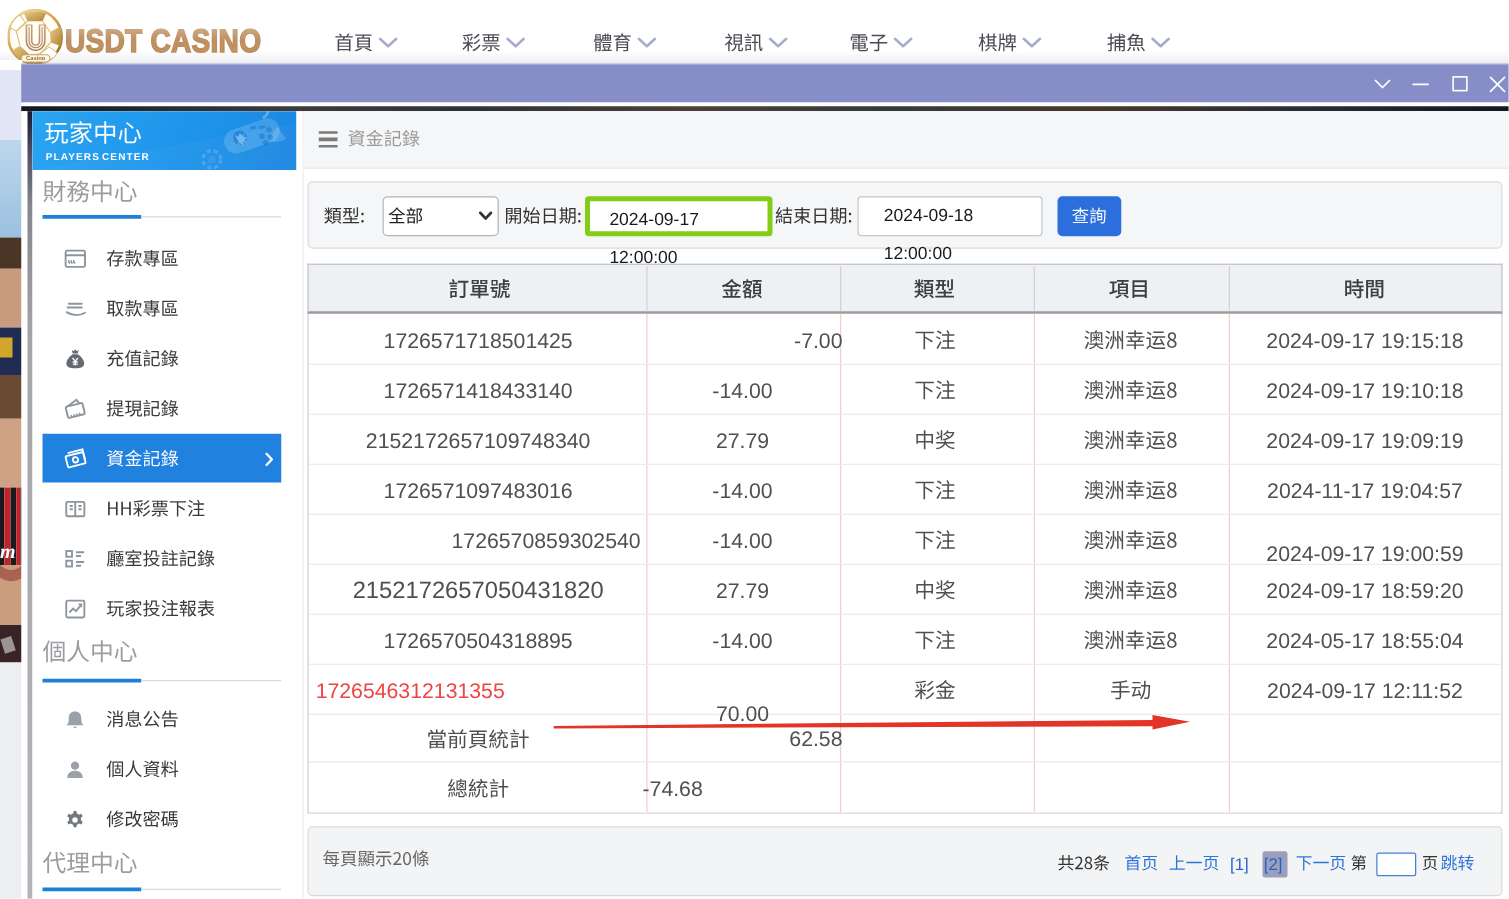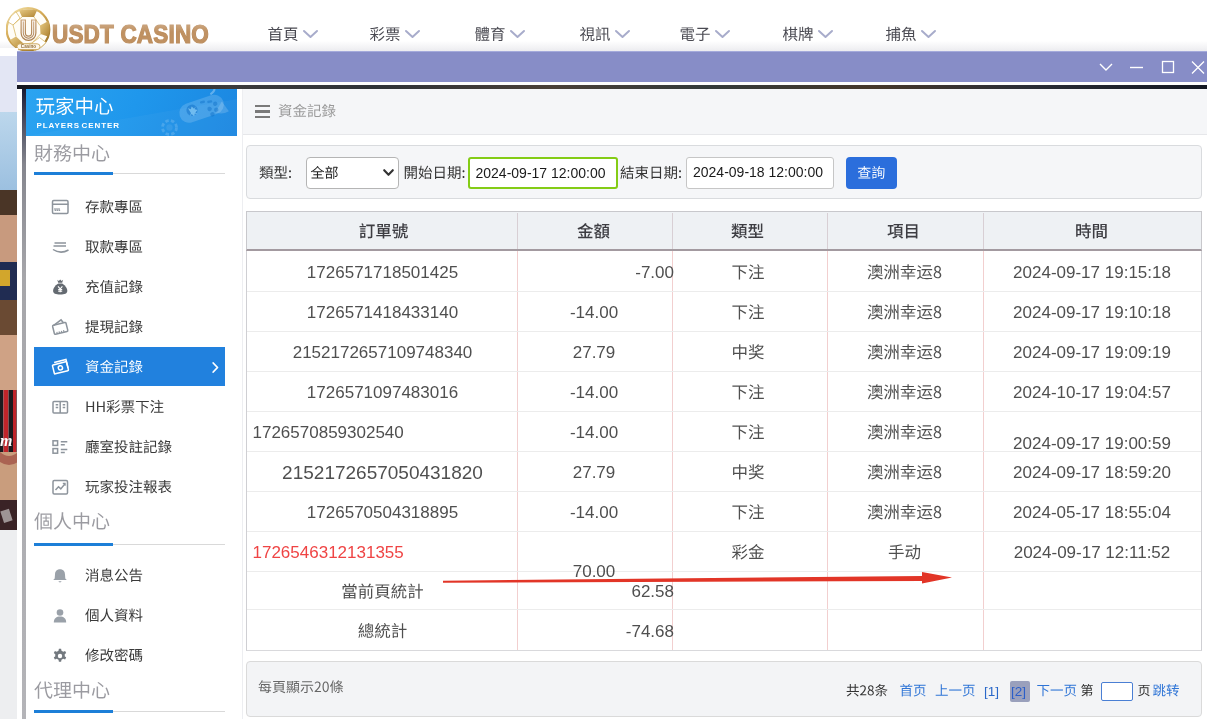--- a/index.html
+++ b/index.html
@@ -207,22 +207,22 @@
 <div class="a" style="left:242.5px;top:89px;width:964.5px;height:45.7px;background:#f5f6f8;border-bottom:1px solid #e6e7ea"></div>
 <div class="a" style="left:255px;top:104.5px;width:15px;height:2.6px;background:#7a7a7a"></div>
 <div class="a" style="left:255px;top:110px;width:15px;height:2.6px;background:#7a7a7a"></div>
 <div class="a" style="left:255px;top:115.5px;width:15px;height:2.6px;background:#7a7a7a"></div>
 
 <div class="a" style="left:246px;top:144.7px;width:956px;height:54.8px;background:#f5f6f8;border:1px solid #d9dbde;border-radius:4px"></div>
 <div class="a" style="left:305.5px;top:157px;width:93px;height:31.5px;background:#fff;border:1px solid #b5b5b5;border-radius:4px"></div>
 <svg class="a" style="left:383px;top:169px" width="11" height="8" viewBox="0 0 11 8">
     <path d="M1.2 1.2 l4.3 4.6 4.3 -4.6" fill="none" stroke="#333" stroke-width="2.1" stroke-linecap="round" stroke-linejoin="round"></path>
   </svg>
-<div class="a" style="left:467.5px;top:157px;width:150px;height:31.5px;background:#fff;border:2px solid #84cc16;border-radius:3px;font-size:14px;color:#1a1a1a;line-height:29.5px;padding-left:6px">2024-09-17 12:00:00</div>
-<div class="a" style="left:686px;top:157px;width:148px;height:31.5px;background:#fff;border:1px solid #c6c6c6;border-radius:3px;font-size:14px;color:#1a1a1a;line-height:29.5px;padding-left:6px">2024-09-18 12:00:00</div>
+<div class="a" style="left:467.5px;top:157px;width:150px;height:31.5px;background:#fff;border:4px solid #84cc16;border-radius:3px;font-size:14px;color:#1a1a1a;line-height:29.5px;padding-left:16px">2024-09-17 12:00:00</div>
+<div class="a" style="left:686px;top:157px;width:148px;height:31.5px;background:#fff;border:1px solid #c6c6c6;border-radius:3px;font-size:14px;color:#1a1a1a;line-height:29.5px;padding-left:20px">2024-09-18 12:00:00</div>
 <div class="a" style="left:846px;top:157px;width:50.5px;height:31.5px;background:#2b6edc;border-radius:4px"></div>
 
 <div class="a" style="left:246px;top:210.5px;width:956px;height:440.5px;background:#fff;border:1px solid #cfcfd3;border-bottom-color:#d9d9dc"></div>
 <div class="a" style="left:246px;top:210.5px;width:956px;height:40px;background:#eef1f4;border:1px solid #c8c8cc;border-bottom:2px solid #a39aa0"></div>
 
 <div class="a" style="left:516.5px;top:213px;width:1px;height:36px;background:#d8cfd4"></div>
 <div class="a" style="left:671.5px;top:213px;width:1px;height:36px;background:#d8cfd4"></div>
 <div class="a" style="left:826.5px;top:213px;width:1px;height:36px;background:#d8cfd4"></div>
 <div class="a" style="left:982.5px;top:213px;width:1px;height:36px;background:#d8cfd4"></div>
 <div class="a" style="left:516.5px;top:250.5px;width:1px;height:399px;background:#f2cfcf"></div>
@@ -244,35 +244,35 @@
 <div class="a" style="left:514.0px;top:264.1px;width:160px;text-align:right;font-size:17px;color:#4f4f4f;line-height:17px">-7.00</div>
 <div class="a" style="left:982.0px;top:264.1px;width:220px;text-align:center;font-size:17px;color:#4f4f4f;line-height:17px">2024-09-17 19:15:18</div>
 <div class="a" style="left:252.5px;top:304.1px;width:260px;text-align:center;font-size:17px;color:#4f4f4f;line-height:17px">1726571418433140</div>
 <div class="a" style="left:514.0px;top:304.1px;width:160px;text-align:center;font-size:17px;color:#4f4f4f;line-height:17px">-14.00</div>
 <div class="a" style="left:982.0px;top:304.1px;width:220px;text-align:center;font-size:17px;color:#4f4f4f;line-height:17px">2024-09-17 19:10:18</div>
 <div class="a" style="left:252.5px;top:344.1px;width:260px;text-align:center;font-size:17px;color:#4f4f4f;line-height:17px">2152172657109748340</div>
 <div class="a" style="left:514.0px;top:344.1px;width:160px;text-align:center;font-size:17px;color:#4f4f4f;line-height:17px">27.79</div>
 <div class="a" style="left:982.0px;top:344.1px;width:220px;text-align:center;font-size:17px;color:#4f4f4f;line-height:17px">2024-09-17 19:09:19</div>
 <div class="a" style="left:252.5px;top:384.1px;width:260px;text-align:center;font-size:17px;color:#4f4f4f;line-height:17px">1726571097483016</div>
 <div class="a" style="left:514.0px;top:384.1px;width:160px;text-align:center;font-size:17px;color:#4f4f4f;line-height:17px">-14.00</div>
-<div class="a" style="left:982.0px;top:384.1px;width:220px;text-align:center;font-size:17px;color:#4f4f4f;line-height:17px">2024-10-17 19:04:57</div>
-<div class="a" style="left:252.5px;top:424.1px;width:260px;text-align:left;font-size:17px;color:#4f4f4f;line-height:17px">1726570859302540</div>
+<div class="a" style="left:982.0px;top:384.1px;width:220px;text-align:center;font-size:17px;color:#4f4f4f;line-height:17px">2024-11-17 19:04:57</div>
+<div class="a" style="left:252.5px;top:424.1px;width:260px;text-align:right;font-size:17px;color:#4f4f4f;line-height:17px">1726570859302540</div>
 <div class="a" style="left:514.0px;top:424.1px;width:160px;text-align:center;font-size:17px;color:#4f4f4f;line-height:17px">-14.00</div>
 <div class="a" style="left:982.0px;top:435px;width:220px;text-align:center;font-size:17px;color:#4f4f4f;line-height:17px">2024-09-17 19:00:59</div>
 <div class="a" style="left:252.5px;top:464.1px;width:260px;text-align:center;font-size:19px;color:#4f4f4f;line-height:17px">2152172657050431820</div>
 <div class="a" style="left:514.0px;top:464.1px;width:160px;text-align:center;font-size:17px;color:#4f4f4f;line-height:17px">27.79</div>
 <div class="a" style="left:982.0px;top:464.1px;width:220px;text-align:center;font-size:17px;color:#4f4f4f;line-height:17px">2024-09-17 18:59:20</div>
 <div class="a" style="left:252.5px;top:504.1px;width:260px;text-align:center;font-size:17px;color:#4f4f4f;line-height:17px">1726570504318895</div>
 <div class="a" style="left:514.0px;top:504.1px;width:160px;text-align:center;font-size:17px;color:#4f4f4f;line-height:17px">-14.00</div>
 <div class="a" style="left:982.0px;top:504.1px;width:220px;text-align:center;font-size:17px;color:#4f4f4f;line-height:17px">2024-05-17 18:55:04</div>
 <div class="a" style="left:252.5px;top:544.1px;width:260px;text-align:left;font-size:17px;color:#ef4444;line-height:17px">1726546312131355</div>
 <div class="a" style="left:514.0px;top:563px;width:160px;text-align:center;font-size:17px;color:#4f4f4f;line-height:17px">70.00</div>
 <div class="a" style="left:982.0px;top:544.1px;width:220px;text-align:center;font-size:17px;color:#4f4f4f;line-height:17px">2024-09-17 12:11:52</div>
 <div class="a" style="left:514.0px;top:583.4px;width:160px;text-align:right;font-size:17px;color:#4f4f4f;line-height:17px">62.58</div>
-<div class="a" style="left:514.0px;top:622.9px;width:160px;text-align:right;font-size:17px;color:#4f4f4f;line-height:17px">-74.68</div>
+<div class="a" style="left:514.0px;top:622.9px;width:160px;text-align:left;font-size:17px;color:#4f4f4f;line-height:17px">-74.68</div>
 
 <svg class="a" style="left:440px;top:568px" width="515" height="20" viewBox="0 0 515 20">
 <polygon points="3,12.7 482,7.9 482,4.0 512,9.4 482,15.5 482,12.9 3,14.7" fill="#e23527"></polygon>
 </svg>
 
 <div class="a" style="left:246px;top:661.2px;width:956px;height:55.4px;background:#f3f4f6;border:1px solid #dadada;border-radius:4px"></div>
 <div class="a" style="left:1010px;top:681.3px;width:19.5px;height:20.9px;background:#9aa0bc;border-radius:2px"></div>
 <div class="a" style="left:984px;top:683.5px;width:34px;height:18px;font-size:13.5px;color:#2a68c9">[1]</div>
 <div class="a" style="left:1011px;top:683.5px;width:34px;height:18px;font-size:13.5px;color:#2a5ec9">[2]</div>
 <div class="a" style="left:1101px;top:681.9px;width:31.5px;height:19.5px;background:#fff;border:1px solid #4a7fd4;border-radius:2px"></div>

